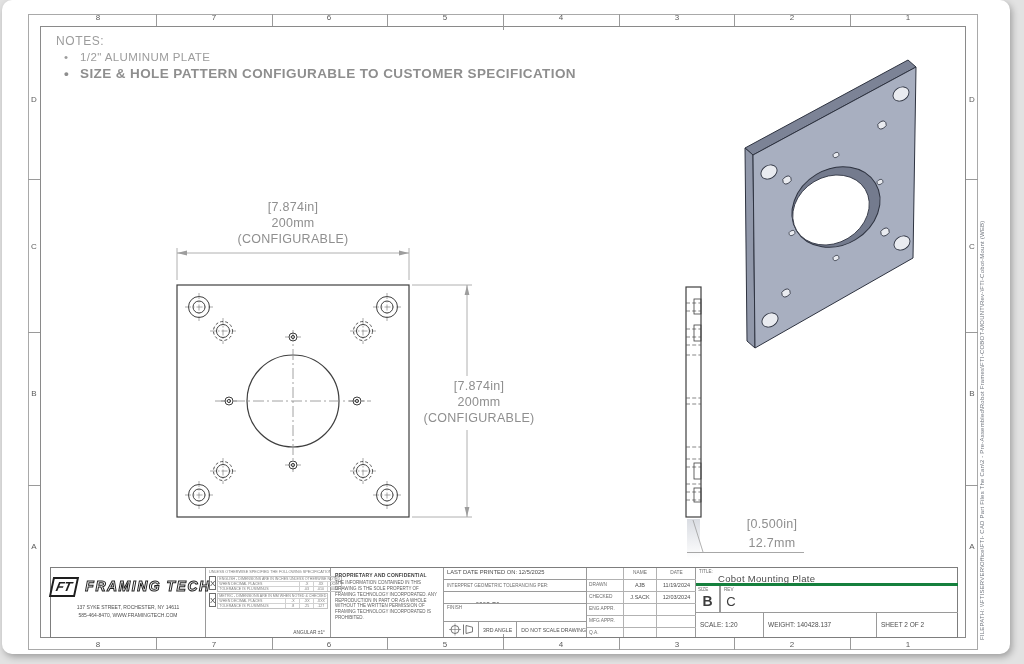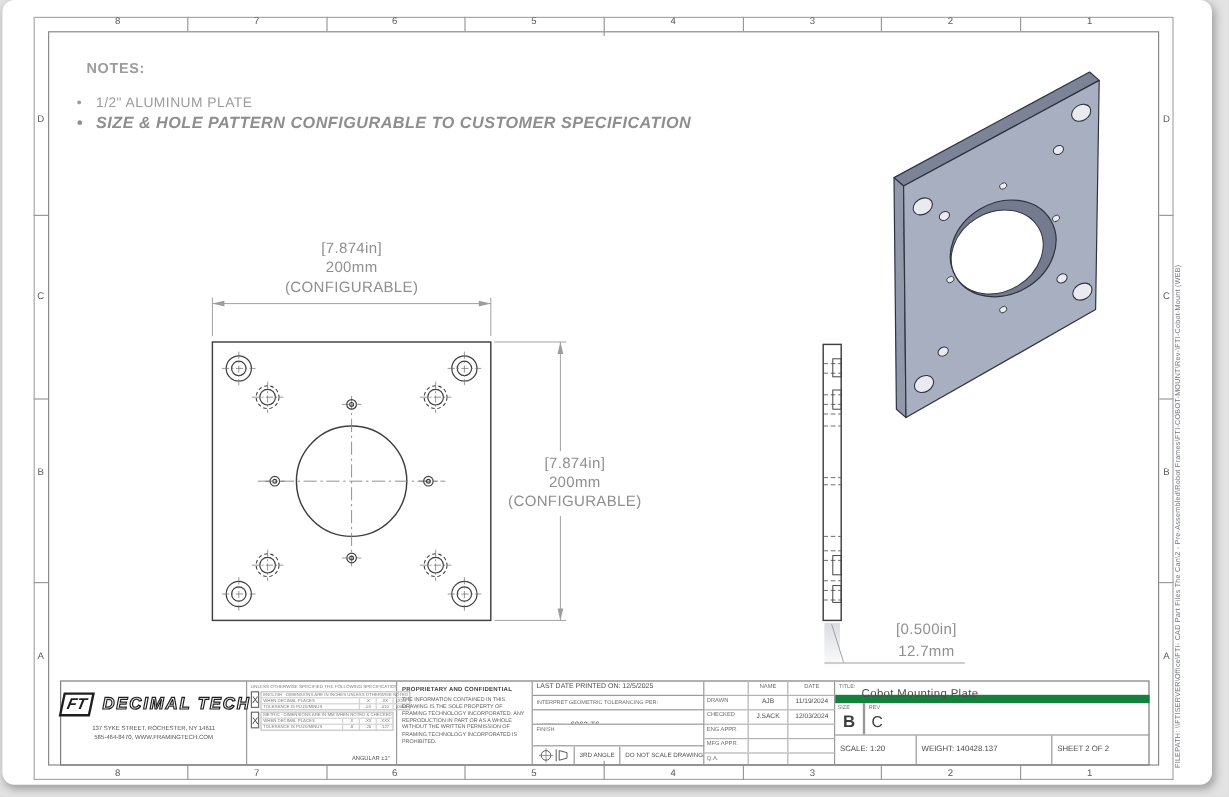--- a/index.html
+++ b/index.html
@@ -9,25 +9,25 @@
   .inner-frame{position:absolute;left:40px;top:26px;width:926px;height:612px;border:1px solid #8a8a8a;box-sizing:border-box;}
   .zl{position:absolute;font-size:8px;color:#5b5b5b;width:20px;text-align:center;}
   .zl-side{width:12px;}
   .tick{position:absolute;background:#9a9a9a;}
   .tick-t{width:1px;height:12px;top:14px;}
   .tick-b{width:1px;height:12px;top:638px;}
   .tick-l{height:1px;width:12px;left:28px;}
   .tick-r{height:1px;width:12px;left:966px;}
   
   #notes{position:absolute;left:56px;top:34px;color:#9c9c9c;}
-  #notes h1{font-size:12px;font-weight:bold;margin:16px;letter-spacing:.6px;}
+  #notes h1{font-size:12px;font-weight:normal;margin:0;letter-spacing:.6px;}
   #notes ul{list-style:none;margin:3px 0 0 0;padding:0;}
   #notes li{position:relative;padding-left:24px;font-size:11.5px;margin-top:3px;letter-spacing:.4px;}
   #notes li::before{content:"\2022";position:absolute;left:8px;}
-  #notes li.emph{font-size:13.5px;font-weight:bold;font-style:italic;color:#8e8e8e;}
+  #notes li.emph{font-size:13.5px;font-weight:bold;color:#8e8e8e;}
   
   #filepath{position:absolute;left:979px;top:640px;width:566px;transform:rotate(-90deg);transform-origin:0 0;font-size:6px;color:#70757e;white-space:nowrap;letter-spacing:.2px;}
   
   #tb{position:absolute;left:50px;top:567px;width:908px;height:71px;border:1px solid #7d7d7d;box-sizing:border-box;font-family:"Liberation Sans",sans-serif;color:#555;}
   #tb .cell{position:absolute;box-sizing:border-box;}
   .br{border-right:1px solid #9a9a9a;}
   .bb{border-bottom:1px solid #9a9a9a;}
   .bl{border-left:1px solid #9a9a9a;}
   
   #logo-cell{left:0;top:0;width:155px;height:69px;text-align:center;}
@@ -62,21 +62,21 @@
   
   #appr{left:536px;top:0;width:109px;height:69px;}
   .ap-row{position:absolute;left:0;width:109px;height:12px;box-sizing:border-box;border-top:1px solid #b2b2b2;display:flex;}
   .ap-l{width:36px;font-size:4.8px;color:#6e6e6e;padding:2px 0 0 2px;box-sizing:border-box;}
   .ap-n{width:33px;font-size:5.5px;color:#4c4c4c;text-align:center;padding-top:2px;border-left:1px solid #b2b2b2;box-sizing:border-box;}
   .ap-d{flex:1;font-size:5.5px;color:#4c4c4c;text-align:center;padding-top:2px;border-left:1px solid #b2b2b2;box-sizing:border-box;}
   #ap-head{border-top:none;height:11px;}
   #ap-head .ap-n,#ap-head .ap-d{font-size:4.8px;color:#6e6e6e;}
   
   #ta{left:645px;top:0;width:262px;height:69px;}
-  #ta-title{position:absolute;left:0;top:0;width:262px;height:18px;box-sizing:border-box;border-bottom:7px solid #15803d;}
+  #ta-title{position:absolute;left:0;top:0;width:262px;height:18px;box-sizing:border-box;border-bottom:3px solid #15803d;}
   #ta-title .lbl-xs{position:absolute;left:3px;top:1px;}
   #ta-title .tval{position:absolute;left:22px;top:5px;font-size:9.5px;color:#4c4c4c;letter-spacing:.3px;}
   #ta-size{position:absolute;left:0;top:18px;width:262px;height:27px;box-sizing:border-box;border-bottom:1px solid #9a9a9a;display:flex;}
   .size-c{width:24px;border-right:1px solid #9a9a9a;box-sizing:border-box;position:relative;}
   .size-c .lbl-xs{position:absolute;left:2px;top:1px;}
   .size-c .big{position:absolute;left:0;right:0;top:7px;text-align:center;font-size:14px;font-weight:bold;color:#3d3d3d;}
   .dwg-c{flex:1;position:relative;}
   .dwg-c .lbl-xs{position:absolute;left:6px;top:1px;}
   .dwg-c .dval{position:absolute;left:8px;top:9px;font-size:12px;color:#4c4c4c;letter-spacing:.2px;}
   .rev-c{width:21px;border-left:1px solid #9a9a9a;box-sizing:border-box;position:relative;}
@@ -314,21 +314,21 @@
     </g>
   </svg>
 
   <div id="filepath">FILEPATH: \\FTISERVER\Office\FTI- CAD Part Files The Can\2 - Pre-Assembled\Robot Frames\FTI-COBOT-MOUNT\Rev-\FTI-Cobot-Mount (WEB)</div>
 
   <div id="tb">
 
     <div id="logo-cell" class="cell br">
       <div class="ft-logo">
         <span class="ft-badge">FT</span>
-        <span class="ft-name">DECIMAL TECH</span>
+        <span class="ft-name">FRAMING TECH</span>
       </div>
       <div class="addr">
         <div>137 SYKE STREET, ROCHESTER, NY 14611</div>
         <div>585-464-8470, WWW.FRAMINGTECH.COM</div>
       </div>
     </div>
 
     <div id="tol-cell" class="cell br">
       <div class="tol-head">UNLESS OTHERWISE SPECIFIED THE FOLLOWING SPECIFICATIONS APPLY</div>
       <div class="tol-row">

